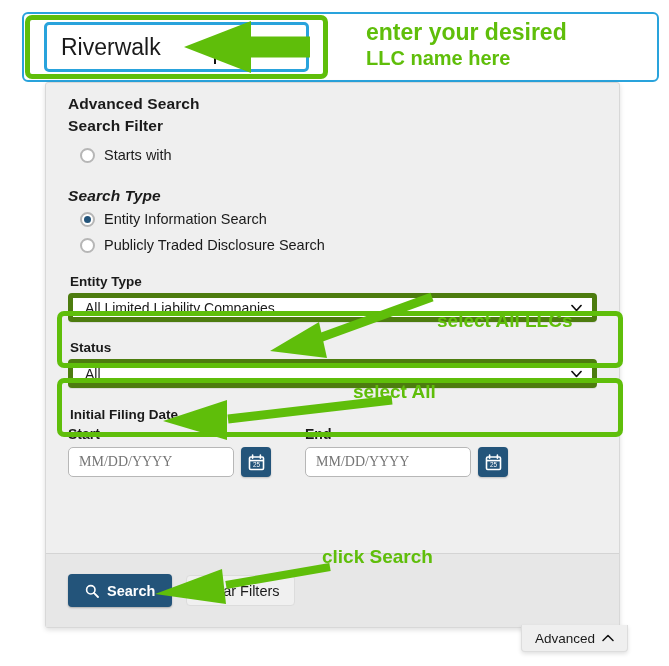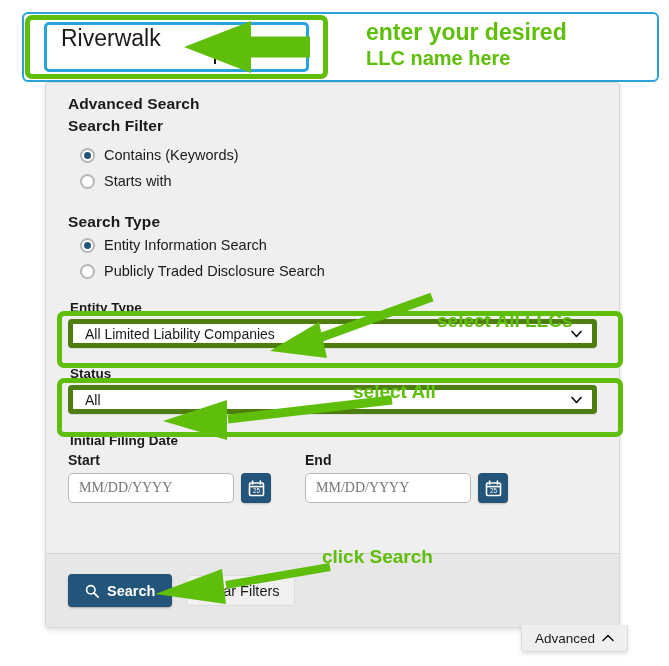--- a/index.html
+++ b/index.html
@@ -38,21 +38,21 @@
   }
 
   .heading {
     font-size: 15.5px;
     font-weight: bold;
     color: #1a1a1a;
     margin: 0 0 4px 0;
     letter-spacing: 0.1px;
   }
   .heading.sub { margin-bottom: 10px; }
-  .heading.spaced { margin-top: 22px; }
+  .heading.spaced { margin-top: 22px; font-style: italic; }
 
   .radio-row {
     display: flex;
     align-items: center;
     margin: 0 0 6px 12px;
     height: 20px;
   }
   .radio {
     width: 15px; height: 15px;
     border-radius: 50%;
@@ -211,21 +211,21 @@
     position: absolute;
     left: 44px;
     top: 22px;
     width: 265px;
     height: 50px;
     border: 3px solid #29a3dc;
     border-radius: 5px;
     background: #ffffff;
     box-sizing: border-box;
     display: flex;
-    align-items: flex-start;
+    align-items: center;
   }
   #name-input {
     border: none;
     outline: none;
     background: transparent;
     font-size: 23px;
     color: #1a1a1a;
     font-family: "Liberation Sans", sans-serif;
     padding: 0 0 0 14px;
     width: 100%;
@@ -281,24 +281,20 @@
   <input id="name-input" type="text" value="Riverwalk" style="">
   <div id="name-caret"></div>
 </div>
 
 <div id="panel">
   <div id="panel-inner">
 
     <div class="heading">Advanced Search</div>
     <div class="heading sub">Search Filter</div>
 
-    <div class="radio-row">
-      <span class="radio checked"></span>
-      <span class="radio-label">Contains (Keywords)</span>
-    </div>
     <div class="radio-row">
       <span class="radio"></span>
       <span class="radio-label">Starts with</span>
     </div>
 
     <div class="heading spaced">Search Type</div>
 
     <div class="radio-row">
       <span class="radio checked"></span>
       <span class="radio-label">Entity Information Search</span>

